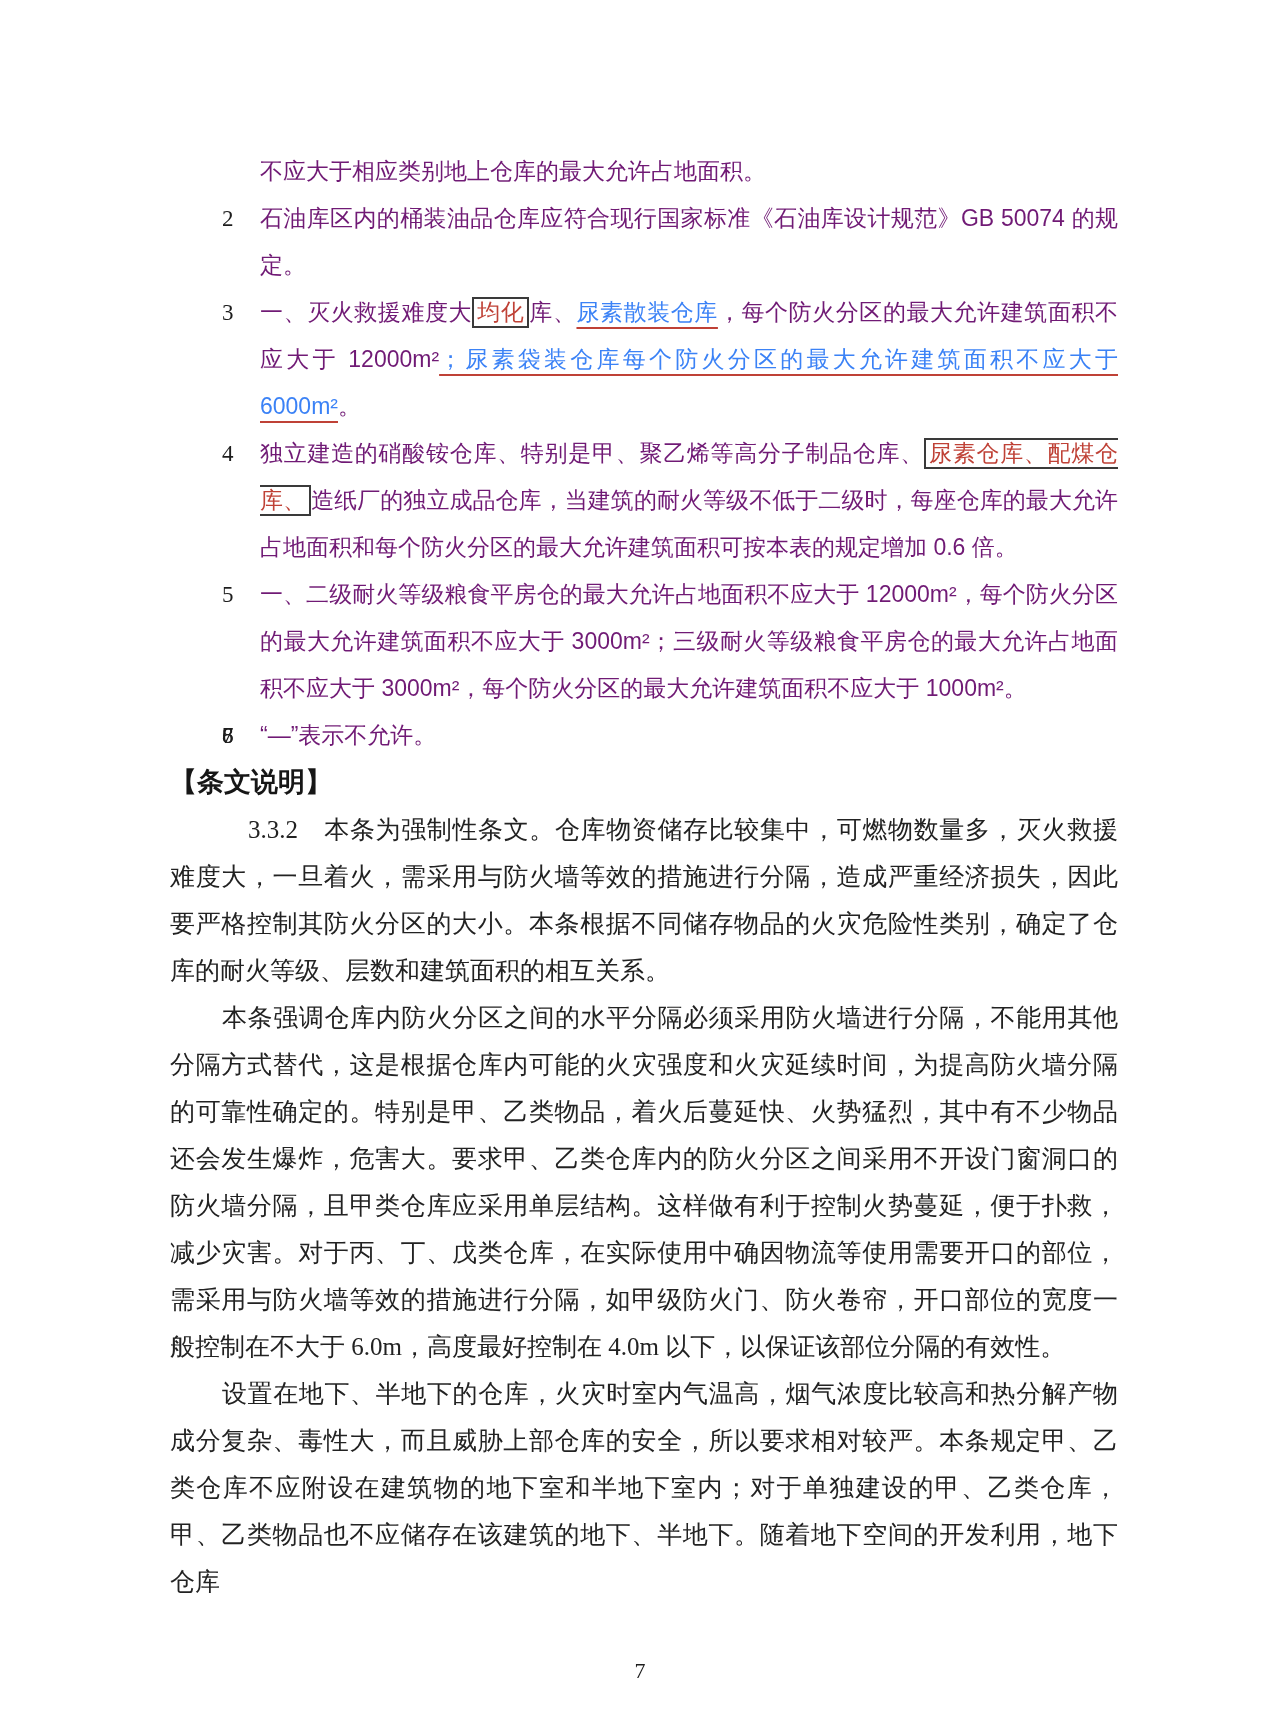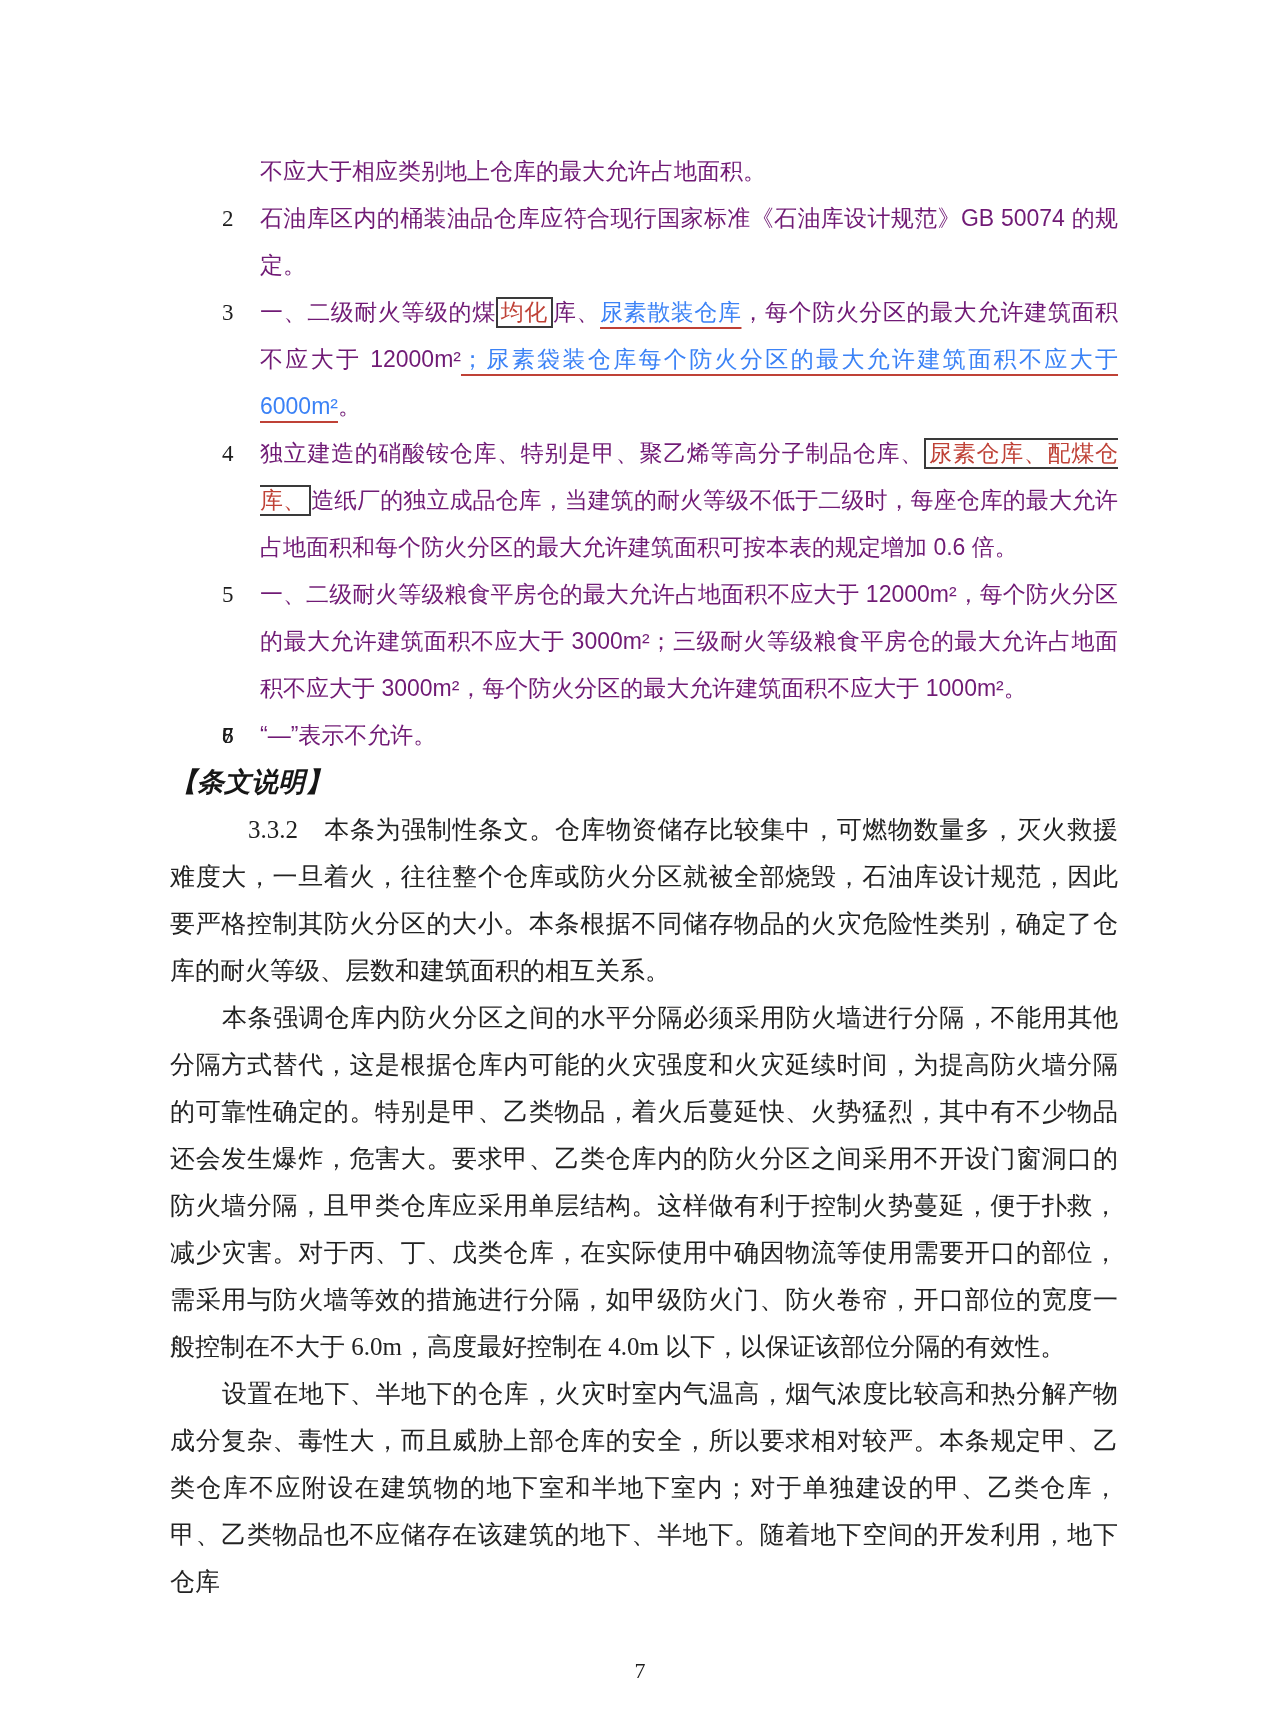--- a/index.html
+++ b/index.html
@@ -47,21 +47,20 @@
     text-decoration-thickness: 2px;
     text-underline-offset: 7px;
   }
   
   .exp-header {
     font-family: "Liberation Sans", "DejaVu Sans", sans-serif;
     font-weight: bold;
     font-size: 27px;
     line-height: 47px;
     color: #161616;
-    font-style: italic;
   }
   .exp-para {
     font-size: 25px;
     line-height: 47px;
     text-align: justify;
     color: #222222;
   }
   .indent-wide { text-indent: 78px; }
   .indent-normal { text-indent: 52px; }
   
@@ -75,30 +74,30 @@
     color: #1d1d1d;
   }
 </style>
 </head>
 <body>
 
 <div class="content">
   <div class="notes">
       <div class="note"><span class="note-num"></span><span><span class="seg-normal">不应大于相应类别地上仓库的最大允许占地面积。</span></span></div>
       <div class="note"><span class="note-num">2</span><span><span class="seg-normal">石油库区内的桶装油品仓库应符合现行国家标准《石油库设计规范》GB 50074 的规定。</span></span></div>
-      <div class="note"><span class="note-num">3</span><span><span class="seg-normal">一、二级耐火等级的煤</span><span class="seg-red-boxed">均化</span><span class="seg-normal">库、</span><span class="seg-red-underline">尿素散装仓库</span><span class="seg-normal">，每个防火分区的最大允许建筑面积不应大于 12000m²</span><span class="seg-red-underline">；尿素袋装仓库每个防火分区的最大允许建筑面积不应大于 6000m²</span><span class="seg-normal">。</span></span></div>
+      <div class="note"><span class="note-num">3</span><span><span class="seg-normal">一、灭火救援难度大</span><span class="seg-red-boxed">均化</span><span class="seg-normal">库、</span><span class="seg-red-underline">尿素散装仓库</span><span class="seg-normal">，每个防火分区的最大允许建筑面积不应大于 12000m²</span><span class="seg-red-underline">；尿素袋装仓库每个防火分区的最大允许建筑面积不应大于 6000m²</span><span class="seg-normal">。</span></span></div>
       <div class="note"><span class="note-num">4</span><span><span class="seg-normal">独立建造的硝酸铵仓库、特别是甲、聚乙烯等高分子制品仓库、</span><span class="seg-red-boxed">尿素仓库、配煤仓库、</span><span class="seg-normal">造纸厂的独立成品仓库，当建筑的耐火等级不低于二级时，每座仓库的最大允许占地面积和每个防火分区的最大允许建筑面积可按本表的规定增加 0.6 倍。</span></span></div>
       <div class="note"><span class="note-num">5</span><span><span class="seg-normal">一、二级耐火等级粮食平房仓的最大允许占地面积不应大于 12000m²，每个防火分区的最大允许建筑面积不应大于 3000m²；三级耐火等级粮食平房仓的最大允许占地面积不应大于 3000m²，每个防火分区的最大允许建筑面积不应大于 1000m²。</span></span></div>
       <div class="note"><span class="note-num">6</span></div>
       <div class="note"><span class="note-num">7</span></div>
       <div class="note"><span class="note-num">8</span><span><span class="seg-normal">“—”表示不允许。</span></span></div>
     </div>
   <div class="explanation">
     <div class="exp-header">【条文说明】</div>
     <div>
-        <p class="exp-para indent-wide">3.3.2　本条为强制性条文。仓库物资储存比较集中，可燃物数量多，灭火救援难度大，一旦着火，往往整个仓库或防火分区就被全部烧毁，石油库设计规范，因此要严格控制其防火分区的大小。本条根据不同储存物品的火灾危险性类别，确定了仓库的耐火等级、层数和建筑面积的相互关系。</p>
+        <p class="exp-para indent-wide">3.3.2　本条为强制性条文。仓库物资储存比较集中，可燃物数量多，灭火救援难度大，一旦着火，需采用与防火墙等效的措施进行分隔，造成严重经济损失，因此要严格控制其防火分区的大小。本条根据不同储存物品的火灾危险性类别，确定了仓库的耐火等级、层数和建筑面积的相互关系。</p>
         <p class="exp-para indent-normal">本条强调仓库内防火分区之间的水平分隔必须采用防火墙进行分隔，不能用其他分隔方式替代，这是根据仓库内可能的火灾强度和火灾延续时间，为提高防火墙分隔的可靠性确定的。特别是甲、乙类物品，着火后蔓延快、火势猛烈，其中有不少物品还会发生爆炸，危害大。要求甲、乙类仓库内的防火分区之间采用不开设门窗洞口的防火墙分隔，且甲类仓库应采用单层结构。这样做有利于控制火势蔓延，便于扑救，减少灾害。对于丙、丁、戊类仓库，在实际使用中确因物流等使用需要开口的部位，需采用与防火墙等效的措施进行分隔，如甲级防火门、防火卷帘，开口部位的宽度一般控制在不大于 6.0m，高度最好控制在 4.0m 以下，以保证该部位分隔的有效性。</p>
         <p class="exp-para indent-normal">设置在地下、半地下的仓库，火灾时室内气温高，烟气浓度比较高和热分解产物成分复杂、毒性大，而且威胁上部仓库的安全，所以要求相对较严。本条规定甲、乙类仓库不应附设在建筑物的地下室和半地下室内；对于单独建设的甲、乙类仓库，甲、乙类物品也不应储存在该建筑的地下、半地下。随着地下空间的开发利用，地下仓库</p>
       </div>
   </div>
 </div>
 
 <div class="page-number">7</div>
 
 </body></html>

